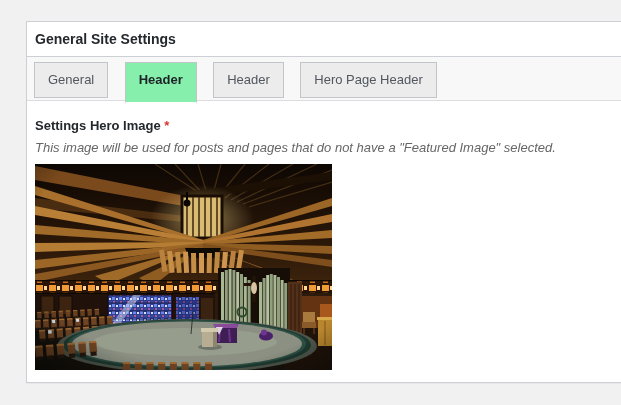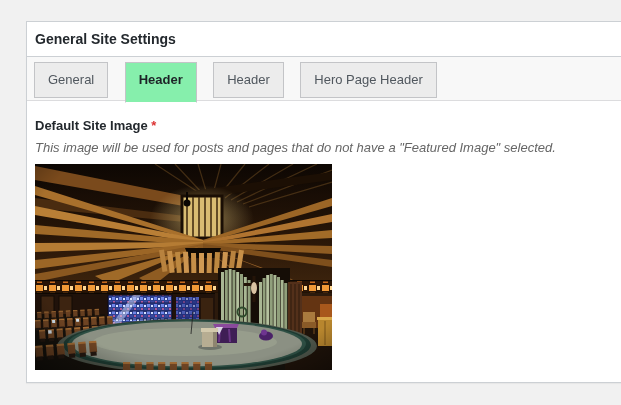--- a/index.html
+++ b/index.html
@@ -58,21 +58,21 @@
   <div class="tab-bar">
     <div class="tab">General</div>
     <div class="tab active">Header</div>
     <div class="tab">Header</div>
     <div class="tab">Hero Page Header</div>
   </div>
 
   <div class="content">
 
     <div class="field-label">
-      <span>Default Site Image</span>
+      <span>Settings Hero Image</span>
       <span class="required">*</span>
     </div>
 
     <p class="description">This image will be used for posts and pages that do not have a "Featured Image" selected.</p>
 
     <div class="image-wrap">
       <svg width="297" height="206" viewBox="0 0 297 206" role="img" aria-label="Default hero image preview: church interior with radial wooden ceiling beams, stained glass windows, organ pipes and circular altar platform">
         <defs>
           <linearGradient id="ceil" x1="0" y1="0" x2="0" y2="1">
             <stop offset="0" stop-color="#0d0703"></stop>

